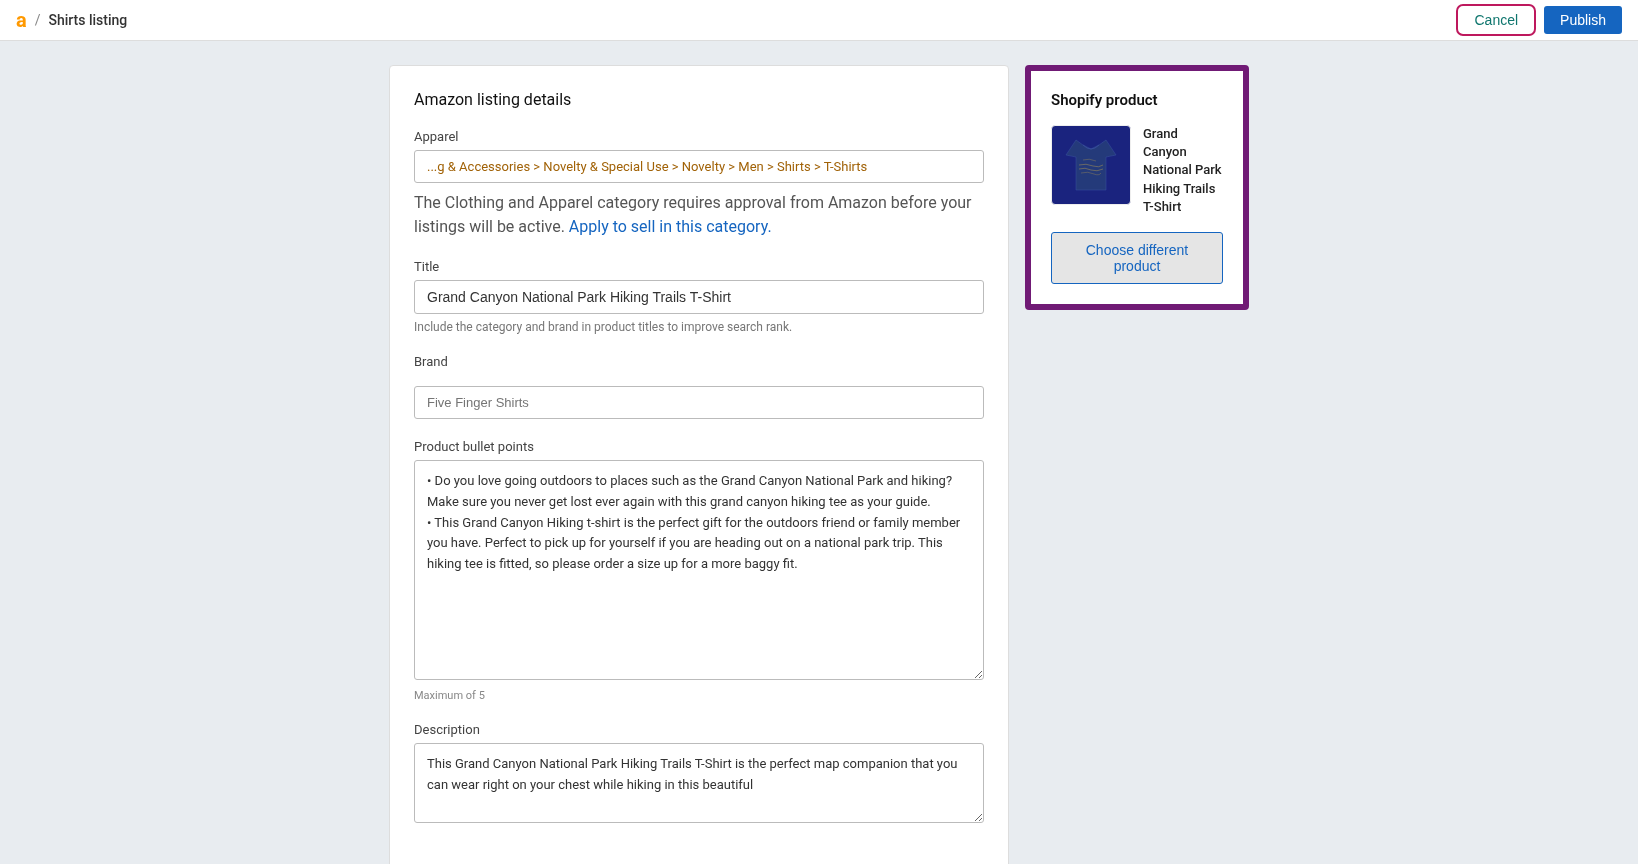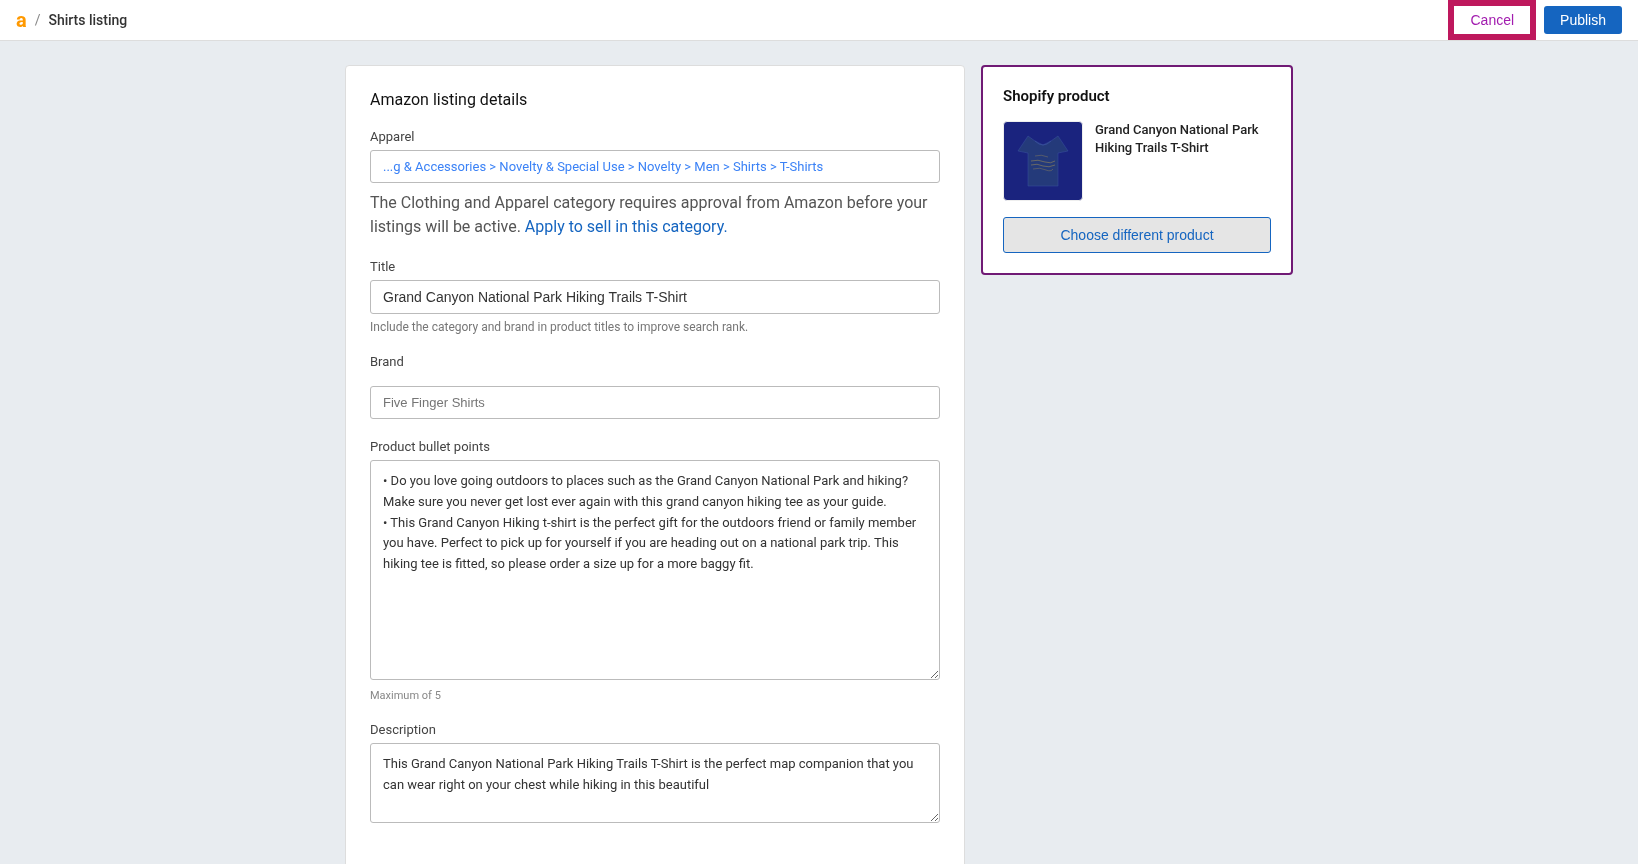--- a/index.html
+++ b/index.html
@@ -43,26 +43,26 @@
       color: #333;
       font-weight: 500;
     }
     .header-right {
       display: flex;
       gap: 8px;
       align-items: center;
     }
     .btn-cancel {
       padding: 6px 16px;
-      border: 6px solid #be185d;
-      background: #fff;
-      border-radius: 0;
+      border: 2px solid #be185d;
+      background: #fff;
+      border-radius: 7px;
       cursor: pointer;
       font-size: 14px;
-      color: #a21caf;
+      color: #0f766e;
     }
     .btn-publish {
       padding: 6px 16px;
       border: none;
       background: #1565c0;
       color: #fff;
       border-radius: 3px;
       cursor: pointer;
       font-size: 14px;
       font-weight: 400;
@@ -103,21 +103,21 @@
       color: #444;
       margin-bottom: 6px;
       display: block;
     }
 
     .category-breadcrumb {
       border: 1px solid #bbb;
       border-radius: 3px;
       padding: 8px 12px;
       font-size: 13px;
-      color: #3b82f6;
+      color: #a16207;
       background: #fff;
       width: 100%;
     }
 
     .category-notice {
       font-size: 16px;
       color: #555;
       margin-top: 8px;
       line-height: 1.5;
     }
@@ -180,23 +180,23 @@
       line-height: 1.6;
       resize: vertical;
       outline: none;
       font-family: inherit;
     }
 
     
     .sidebar-card {
       background: #fff;
       border-radius: 4px;
-      border: 2px solid #701a75;
+      border: 6px solid #701a75;
       padding: 20px;
-      width: 312px;
+      width: 224px;
       height: fit-content;
     }
 
     .sidebar-title {
       font-size: 15px;
       font-weight: 600;
       color: #111;
       margin-bottom: 16px;
     }
 

